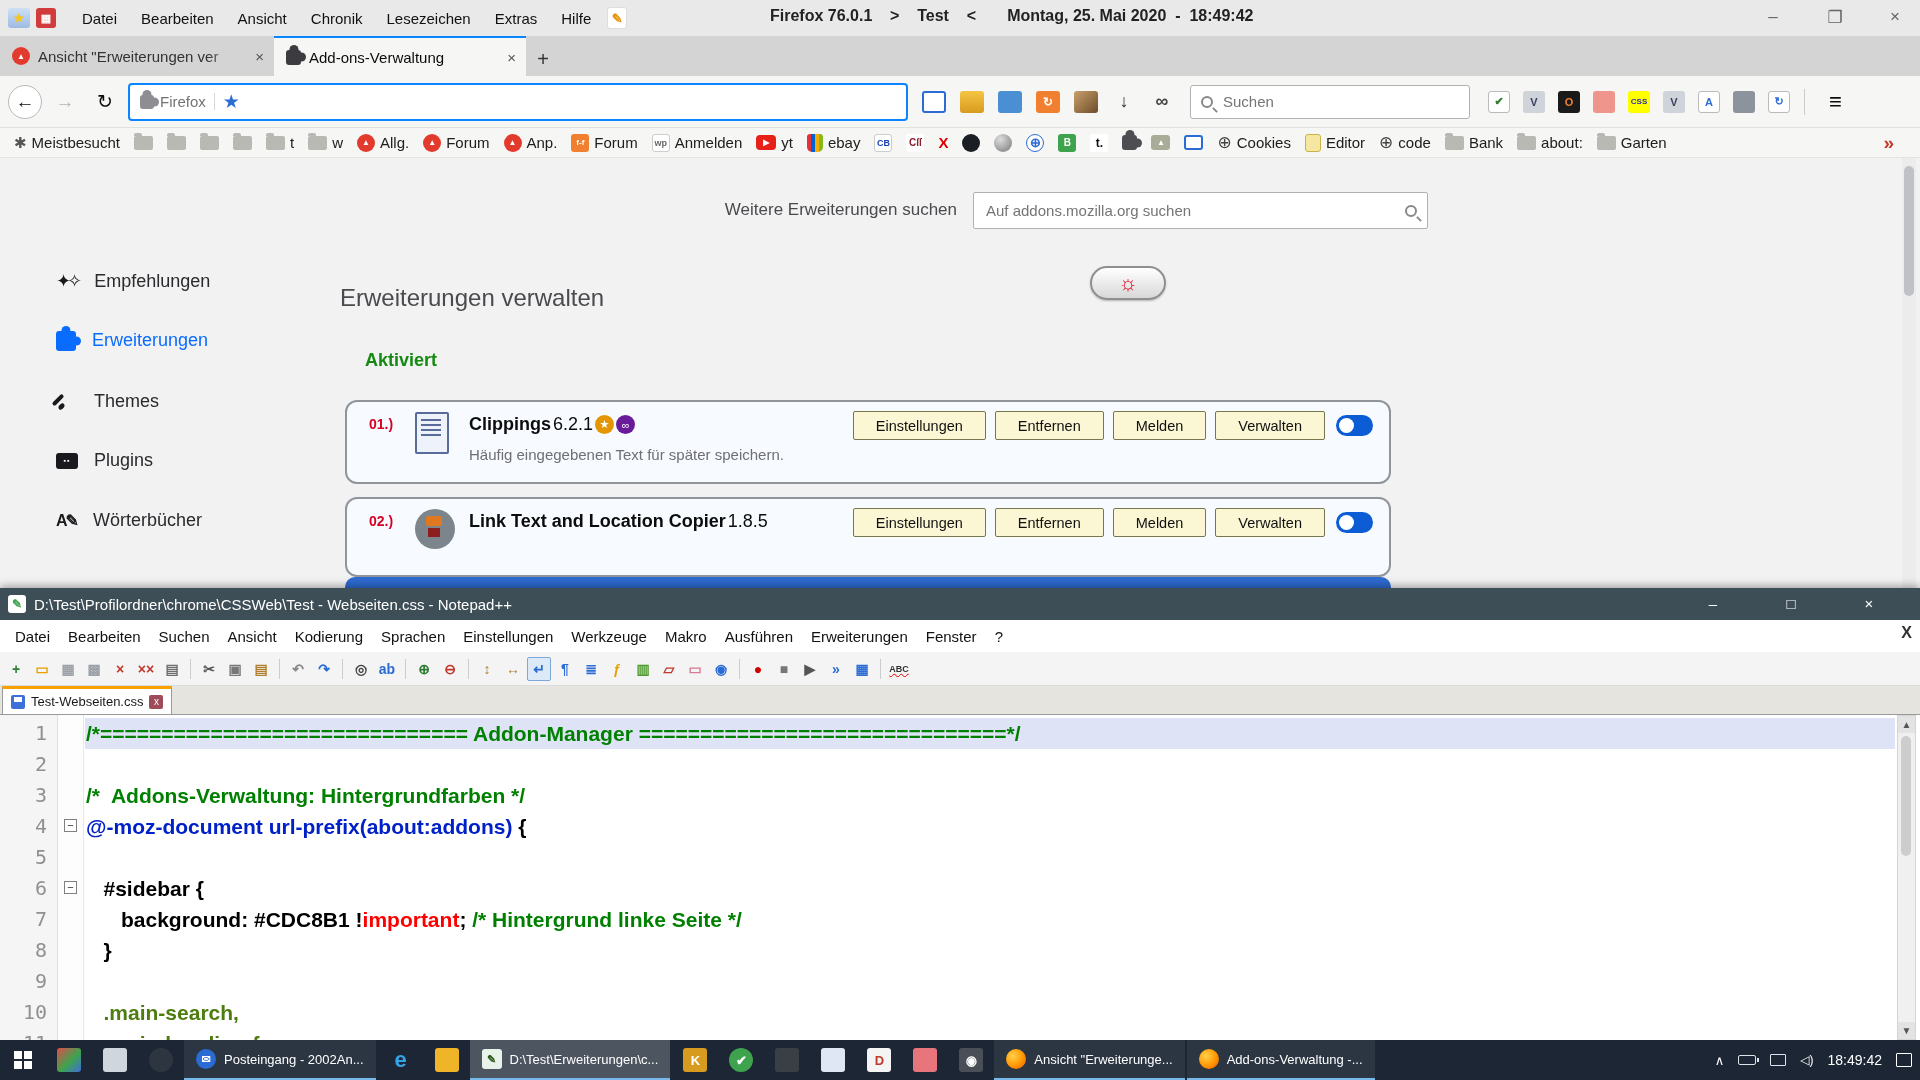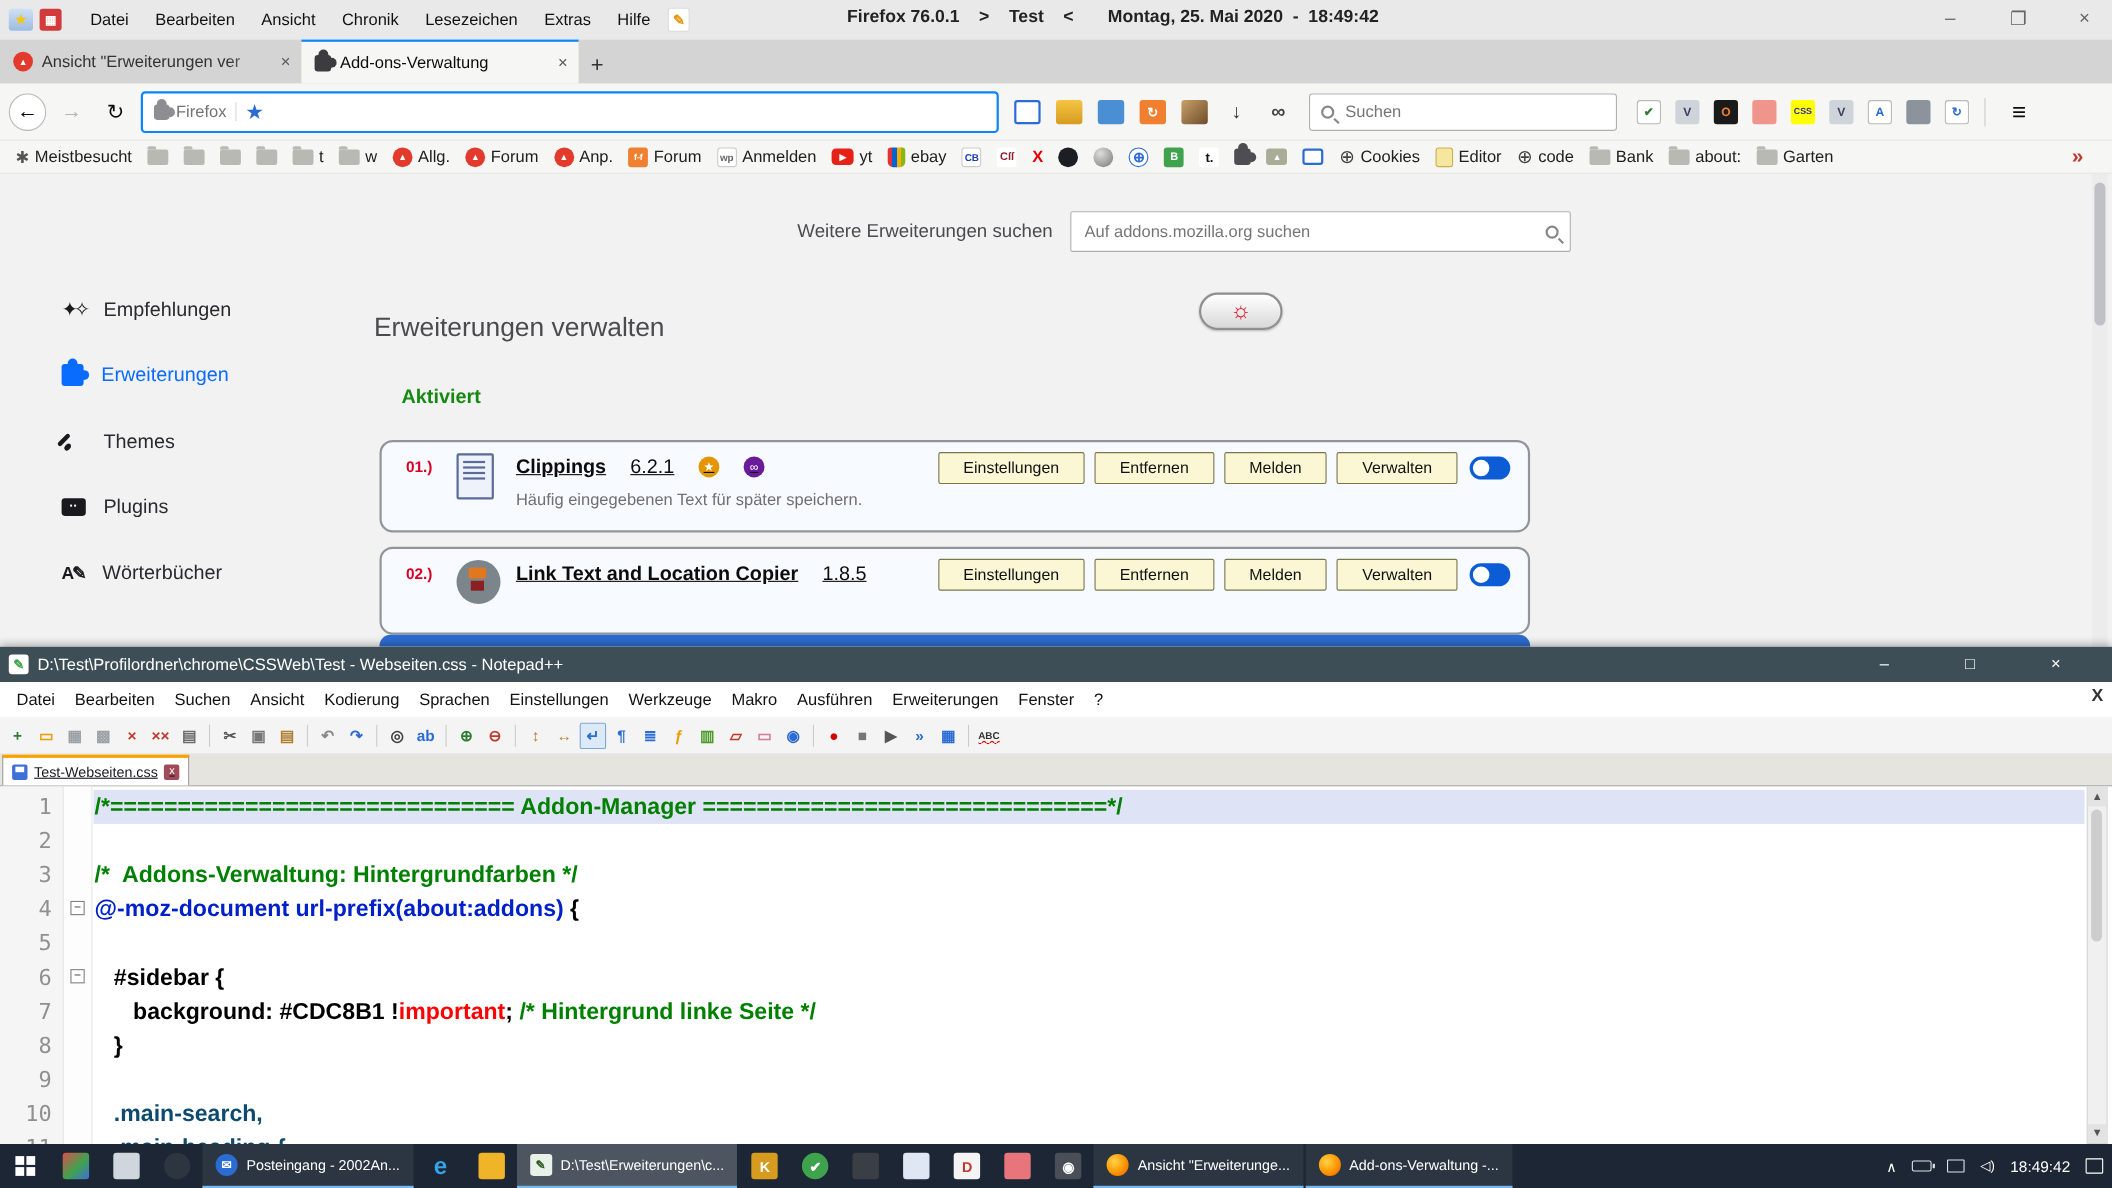--- a/index.html
+++ b/index.html
@@ -56,21 +56,21 @@
   #amo-search{position:absolute;left:973px;top:34px;width:455px;height:37px;background:#fff;border:1px solid #b1b1b3;border-radius:2px;display:flex;align-items:center;padding:0 10px;gap:8px;}
   #amo-search input{border:0;outline:0;flex:1;font-size:15px;color:#737373;background:transparent;}
   #addons-heading{position:absolute;left:340px;top:110px;font-size:24px;font-weight:400;color:#4a4a4f;}
   #gear-btn{position:absolute;left:1090px;top:108px;width:76px;height:34px;border-radius:17px;border:2px solid #8f8f8f;background:linear-gradient(#ffffff,#d8d8d8);display:flex;align-items:center;justify-content:center;color:#e1001d;font-size:21px;font-weight:bold;box-shadow:0 1px 2px rgba(0,0,0,.25);}
   .sb-item{position:absolute;left:56px;display:flex;align-items:center;gap:16px;font-size:18px;color:#2a2a2e;}
   .sb-item.active{color:#0a6cff;}
   #aktiviert{position:absolute;left:365px;top:192px;font-size:18px;font-weight:bold;color:#158a12;}
   .card{position:absolute;left:345px;width:1046px;background:#f7faff;border:2px solid #90959b;border-radius:12px;}
   .card .num{position:absolute;left:22px;top:14px;color:#d70022;font-weight:bold;font-size:14px;}
   .card .cicon{position:absolute;left:68px;top:10px;}
-  .card .cname{position:absolute;left:122px;top:12px;font-size:18px;color:#0c0c0d;display:flex;align-items:center;gap:22px;text-decoration:underline;}
+  .card .cname{position:absolute;left:122px;top:12px;font-size:18px;color:#0c0c0d;display:flex;align-items:center;gap:2px;}
   .card .cname b{font-weight:bold;}
   .card .cdesc{position:absolute;left:122px;font-size:15px;color:#6f6f74;}
   .card .btns{position:absolute;right:64px;top:9px;display:flex;gap:9px;}
   .cardbtn{height:29px;padding:0 22px;background:#fbf6d3;border:1px solid #77774d;font-size:14.5px;color:#111;display:flex;align-items:center;border-radius:2px;}
   .toggle{position:absolute;right:16px;top:13px;width:37px;height:21px;border-radius:11px;background:#0b5cd5;}
   .toggle .knob{position:absolute;left:3px;top:3px;width:15px;height:15px;border-radius:50%;background:#fff;}
   .page-doc{width:34px;height:42px;background:#eef2fb;border:2px solid #5b6b99;border-radius:2px;position:relative;}
   .page-doc:before{content:"";position:absolute;left:4px;top:5px;width:20px;height:2px;background:#5b6b99;box-shadow:0 5px 0 #5b6b99,0 10px 0 #5b6b99,0 15px 0 #5b6b99;}
   .circle-brush{width:40px;height:40px;border-radius:50%;background:#7d858c;position:relative;}
   .circle-brush:before{content:"";position:absolute;left:11px;top:7px;width:16px;height:10px;background:#e07820;border-radius:2px;}
@@ -85,35 +85,35 @@
   #npp-titlebar{position:absolute;left:0;top:0;width:1920px;height:32px;background:#3d4e57;color:#fff;display:flex;align-items:center;padding-left:8px;gap:8px;font-size:15px;}
   .nppctl{position:absolute;top:0;width:46px;height:30px;display:flex;align-items:center;justify-content:center;color:#fff;font-size:15px;}
   #npp-menubar{position:absolute;left:0;top:32px;width:1920px;height:32px;background:#fff;display:flex;align-items:center;padding-left:6px;font-size:15px;color:#111;}
   #npp-menubar .mi{padding:4px 9px;}
   #npp-menu-x{position:absolute;right:8px;top:36px;font-weight:bold;color:#333;font-size:16px;}
   #npp-toolbar{position:absolute;left:0;top:64px;width:1920px;height:34px;background:#f4f4f4;display:flex;align-items:center;padding-left:4px;gap:2px;border-bottom:1px solid #ddd;}
   .ti{width:24px;height:24px;display:flex;align-items:center;justify-content:center;font-size:14px;font-weight:bold;border:1px solid transparent;border-radius:2px;}
   .ti.pressed{background:#dce9f7;border:1px solid #7da7d8;}
   .tsep{width:1px;height:20px;background:#ccc;margin:0 4px;}
   #npp-tabbar{position:absolute;left:0;top:98px;width:1920px;height:29px;background:#e6e4de;border-bottom:1px solid #9a9a9a;display:flex;align-items:flex-end;}
-  #npp-tab{height:28px;background:#fff;border:1px solid #9a9a9a;border-bottom:0;border-top:3px solid #f7a200;display:flex;align-items:center;gap:6px;padding:0 8px;font-size:13px;margin-left:2px;text-decoration:underline;}
+  #npp-tab{height:28px;background:#fff;border:1px solid #9a9a9a;border-bottom:0;border-top:3px solid #f7a200;display:flex;align-items:center;gap:6px;padding:0 8px;font-size:13px;margin-left:2px;}
   #npp-tab .save-ind{width:14px;height:14px;background:#3f6fd8;border-radius:2px;position:relative;}
   #npp-tab .save-ind:before{content:"";position:absolute;left:3px;top:2px;width:8px;height:5px;background:#fff;}
   #npp-tab .tabx{width:14px;height:14px;background:#a04b5a;color:#fff;font-size:10px;display:flex;align-items:center;justify-content:center;border-radius:2px;}
   #npp-editor{position:absolute;left:0;top:127px;width:1920px;height:325px;background:#fff;overflow:hidden;}
   #gutter{position:absolute;left:0;top:0;width:58px;height:325px;background:#f5f5f5;border-right:1px solid #e0e0e0;}
   #foldmargin{position:absolute;left:58px;top:0;width:26px;height:325px;background:#fdfdfd;border-right:1px solid #e7e7e7;}
   .lnum{position:absolute;right:10px;font-size:20px;color:#909090;font-family:"DejaVu Sans Mono",monospace;}
   .foldbox{position:absolute;left:6px;width:13px;height:13px;border:1px solid #808080;background:#fff;color:#333;font-size:11px;line-height:11px;text-align:center;}
   .codeline{position:absolute;left:86px;white-space:pre;font-family:"DejaVu Sans Mono",monospace;font-size:21px;font-weight:600;line-height:31px;height:31px;}
   .hlband{position:absolute;left:85px;width:1810px;height:31px;background:#dfe3f6;}
   .tok-c{color:#008000;}
   .tok-a{color:#0020c8;}
   .tok-p{color:#000;}
-  .tok-s{color:#0c4a6e;}
+  .tok-s{color:#4d7c0f;}
   .tok-i{color:#ff0000;}
   #npp-scroll{position:absolute;right:4px;top:0;width:19px;height:325px;background:#f0f0f0;border:1px solid #d5d5d5;}
   .sarrow{position:absolute;left:0;width:17px;height:17px;background:#e3e3e3;color:#555;font-size:10px;display:flex;align-items:center;justify-content:center;}
 
   
   #taskbar{left:0;top:1040px;width:1920px;height:40px;background:#1c2634;display:flex;align-items:stretch;color:#fff;}
   .tb-icon{width:46px;display:flex;align-items:center;justify-content:center;}
   .tb-btn{display:flex;align-items:center;gap:8px;padding:0 12px;max-width:210px;font-size:13px;white-space:nowrap;overflow:hidden;background:rgba(255,255,255,.07);border-bottom:2px solid #76b9ed;margin-right:2px;}
   .tb-btn.active{background:rgba(255,255,255,.22);}
   #tb-tray{margin-left:auto;display:flex;align-items:center;gap:14px;padding-right:8px;}

